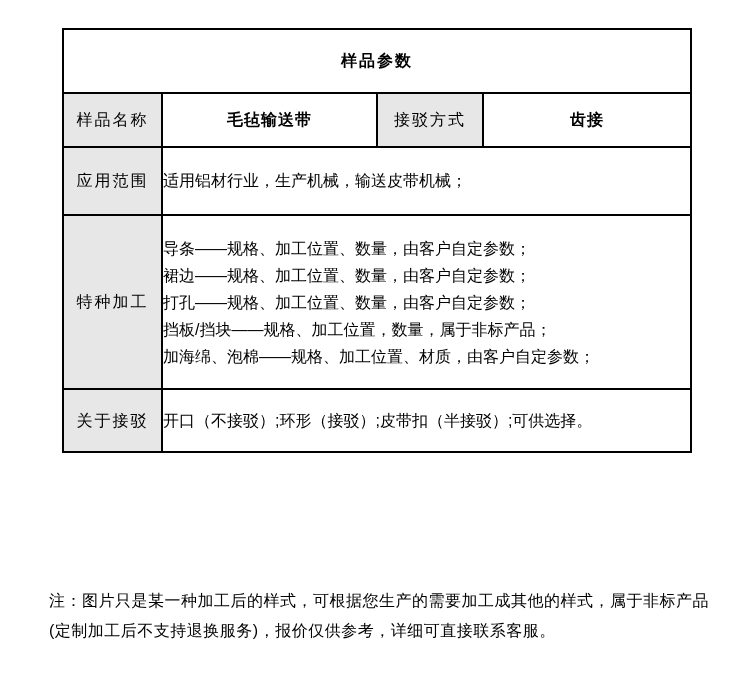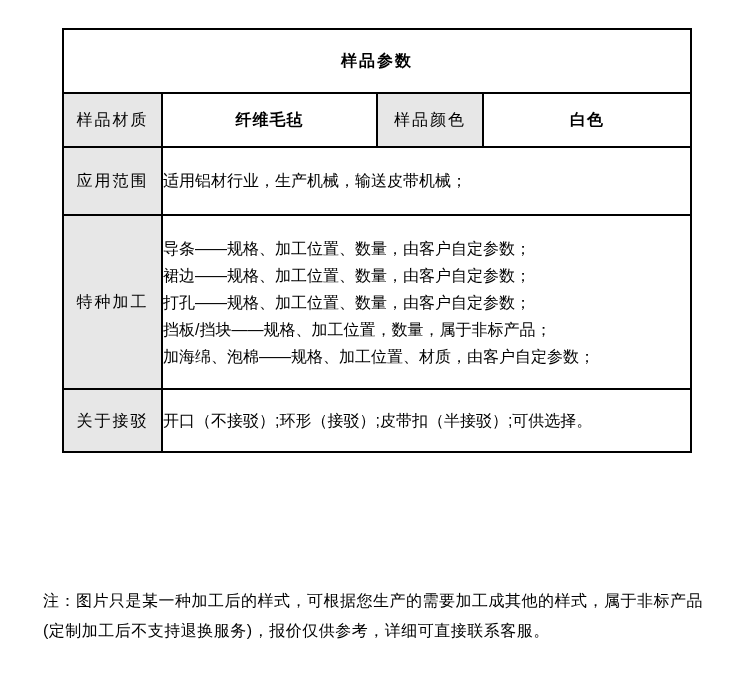--- a/index.html
+++ b/index.html
@@ -59,21 +59,21 @@
     background: #ffffff;
   }
   tr.pair-row td { height: 52px; }
   tr.feature-row td { height: 66px; }
   tr.application-row td { height: 66px; }
   tr.special-row td { height: 172px; margin-top: 36px; }
   tr.joint-row td { height: 61px; margin-left: 25px; }
   .special-lines { line-height: 27px; }
   .footnote {
     position: absolute;
-    left: 43px;
+    left: 49px;
     top: 586px;
     width: 668px;
     font-size: 16px;
     line-height: 30px;
     letter-spacing: 0.5px;
     text-align: left;
     color: #000000;
   }
 </style>
 </head>
@@ -87,27 +87,27 @@
       <col style="width:215px">
       <col style="width:106px">
       <col style="width:208px">
     </colgroup>
 
     <tbody>
         <tr>
       <td class="title-cell" colspan="4">样品参数</td>
     </tr>
 
+    <tr class="pair-row">
+      <td class="label-cell">样品名称</td>
+      <td class="value-cell">毛毡输送带</td>
+      <td class="label-cell">接驳方式</td>
+      <td class="value-cell">齿接</td>
+    </tr>
 
-    <tr class="pair-row">
-      <td class="label-cell">样品材质</td>
-      <td class="value-cell">纤维毛毡</td>
-      <td class="label-cell">样品颜色</td>
-      <td class="value-cell">白色</td>
-    </tr>
 
 
     <tr class="application-row">
       <td class="label-cell">应用范围</td>
       <td class="content-cell" colspan="3">适用铝材行业，生产机械，输送皮带机械；</td>
     </tr>
 
     <tr class="special-row">
       <td class="label-cell">特种加工</td>
       <td class="content-cell" colspan="3">

